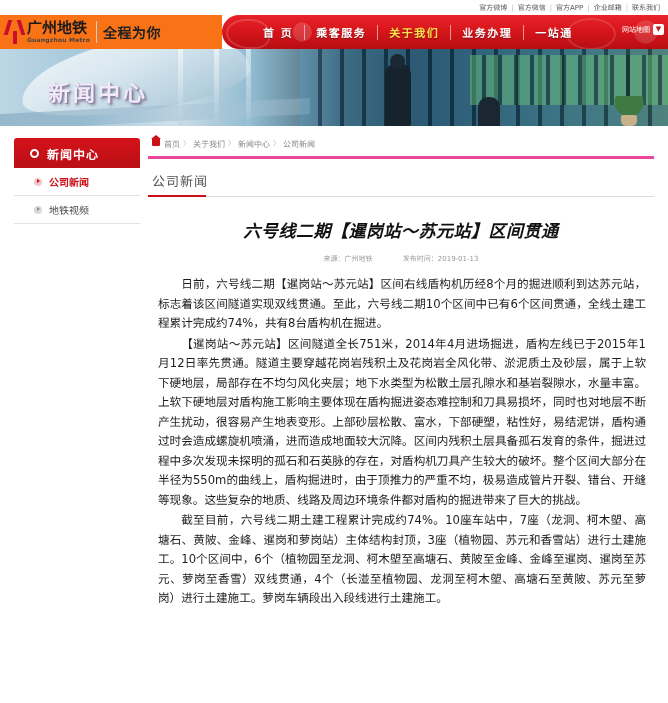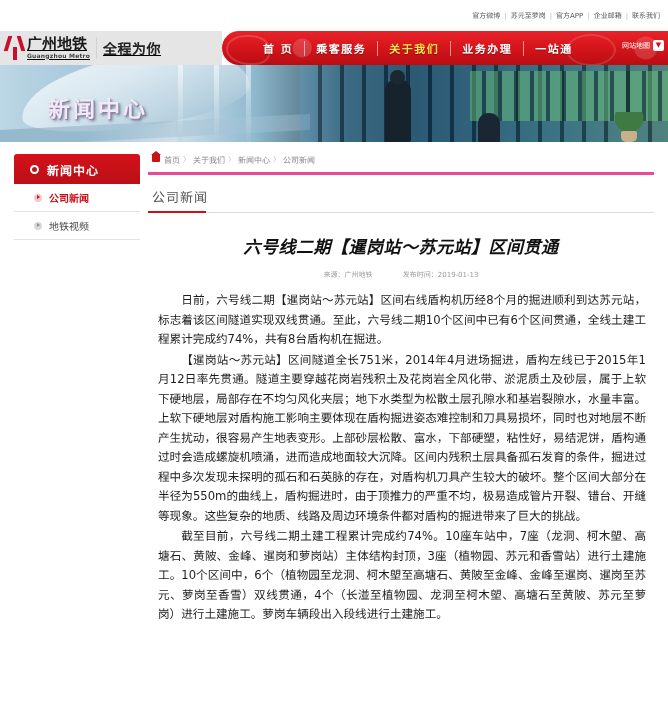--- a/index.html
+++ b/index.html
@@ -7,21 +7,21 @@
   html, body {
     width: 668px;
     height: 703px;
     overflow: hidden;
     background: #ffffff;
     font-family: "DejaVu Sans", "Liberation Sans", sans-serif;
   }
 
   
   .topbar {
-    height: 31px;
+    height: 15px;
     background: #ffffff;
     display: flex;
     justify-content: flex-end;
     align-items: center;
     padding-right: 8px;
   }
   .topbar a {
     font-size: 7px;
     color: #555;
     text-decoration: none;
@@ -41,22 +41,21 @@
     display: flex;
     align-items: stretch;
     position: relative;
   }
   .logo-zone {
     display: flex;
     align-items: center;
     padding-left: 6px;
     width: 222px;
     flex: 0 0 222px;
-    background: #e5e5e5;
-    text-decoration: underline;
+    background: #f97316;
   }
   .logo-mark {
     width: 17px; height: 24px;
     position: relative;
     flex: 0 0 17px;
     margin-right: 4px;
   }
   .logo-mark i {
     position: absolute;
     display: block;
@@ -414,21 +413,21 @@
     text-indent: 2em;
     margin-bottom: 1px;
   }
 </style>
 </head>
 <body>
 
 <div class="topbar">
   <a href="#">官方微博</a>
   <span class="sep">|</span>
-  <a href="#">苏元至萝岗</a>
+  <a href="#">官方微信</a>
   <span class="sep">|</span>
   <a href="#">官方APP</a>
   <span class="sep">|</span>
   <a href="#">企业邮箱</a>
   <span class="sep">|</span>
   <a href="#">联系我们</a>
 </div>
 
 <div class="header">
   <div class="logo-zone">

